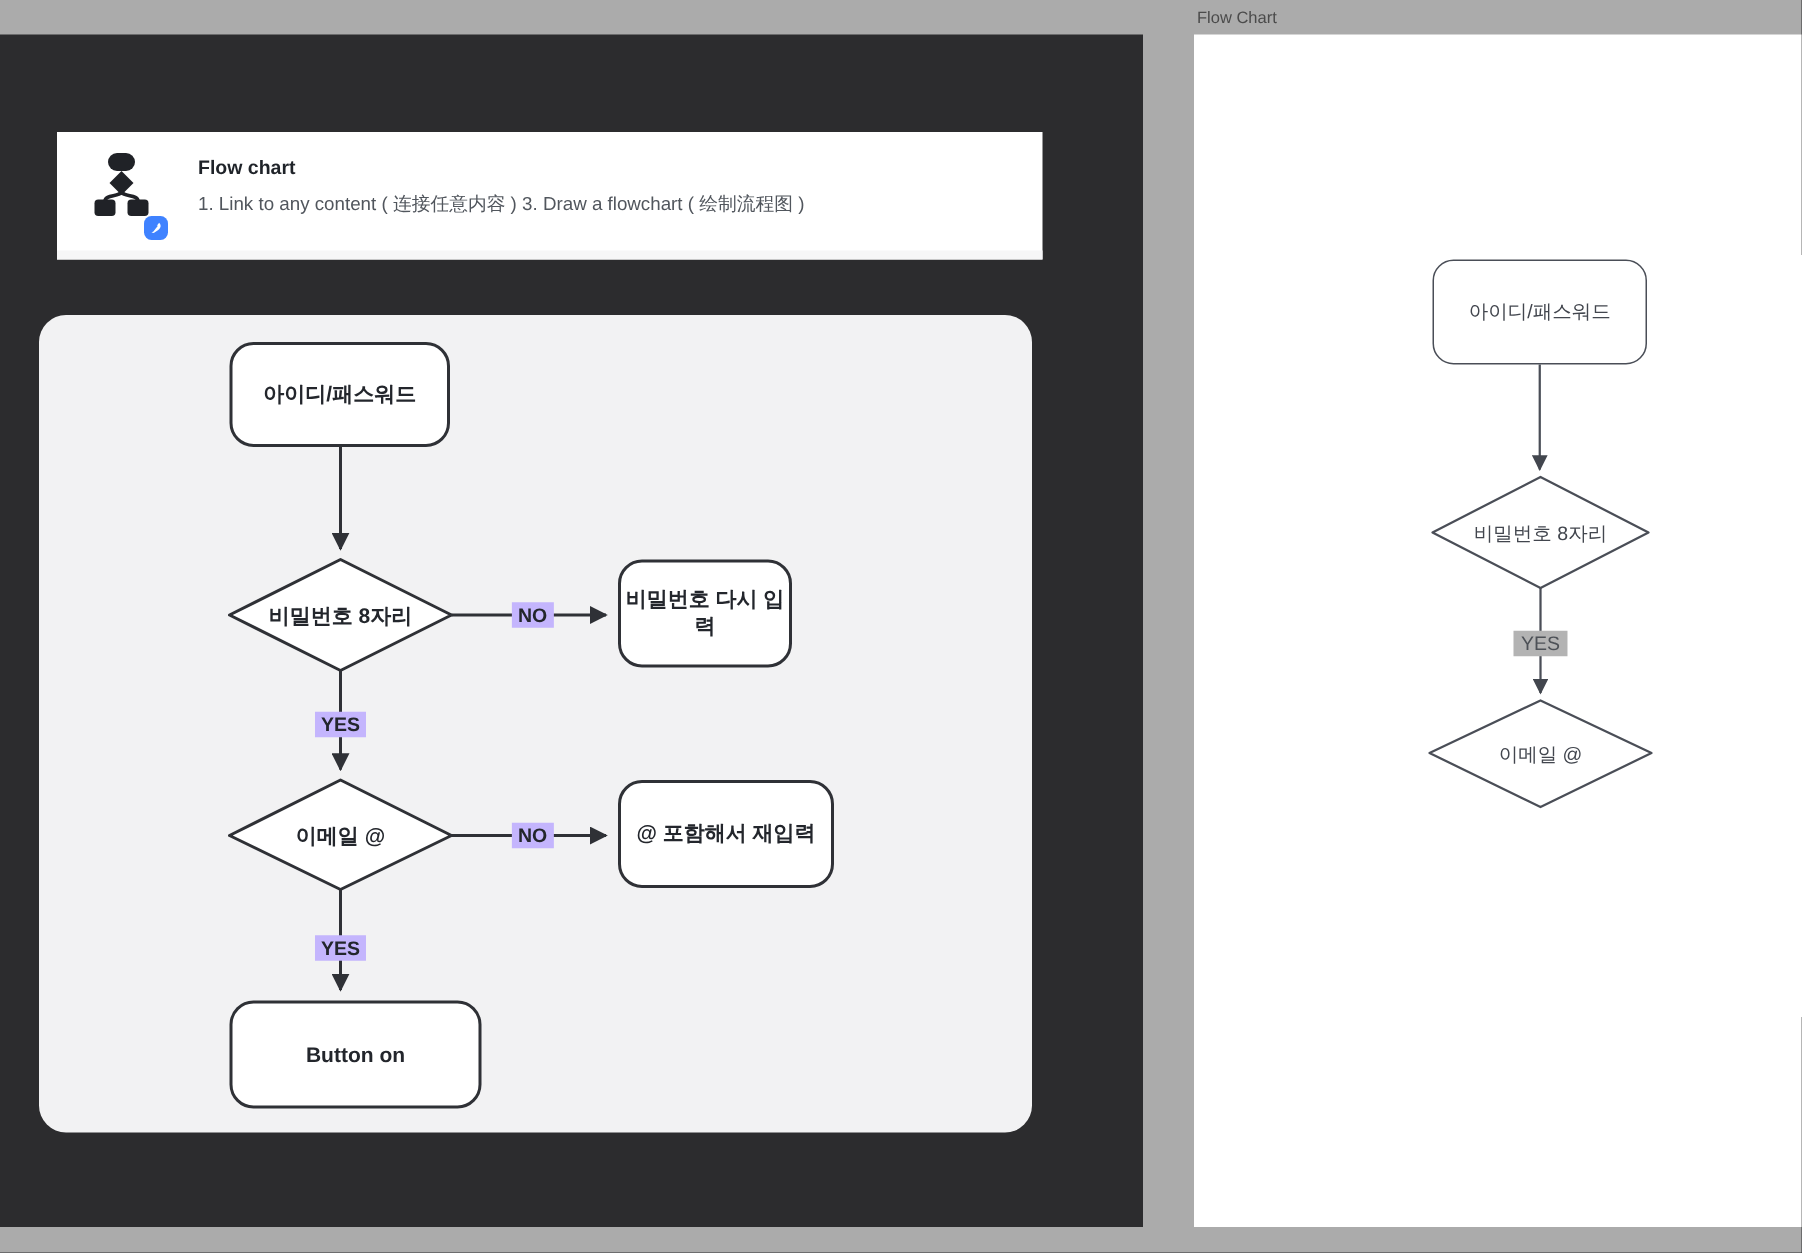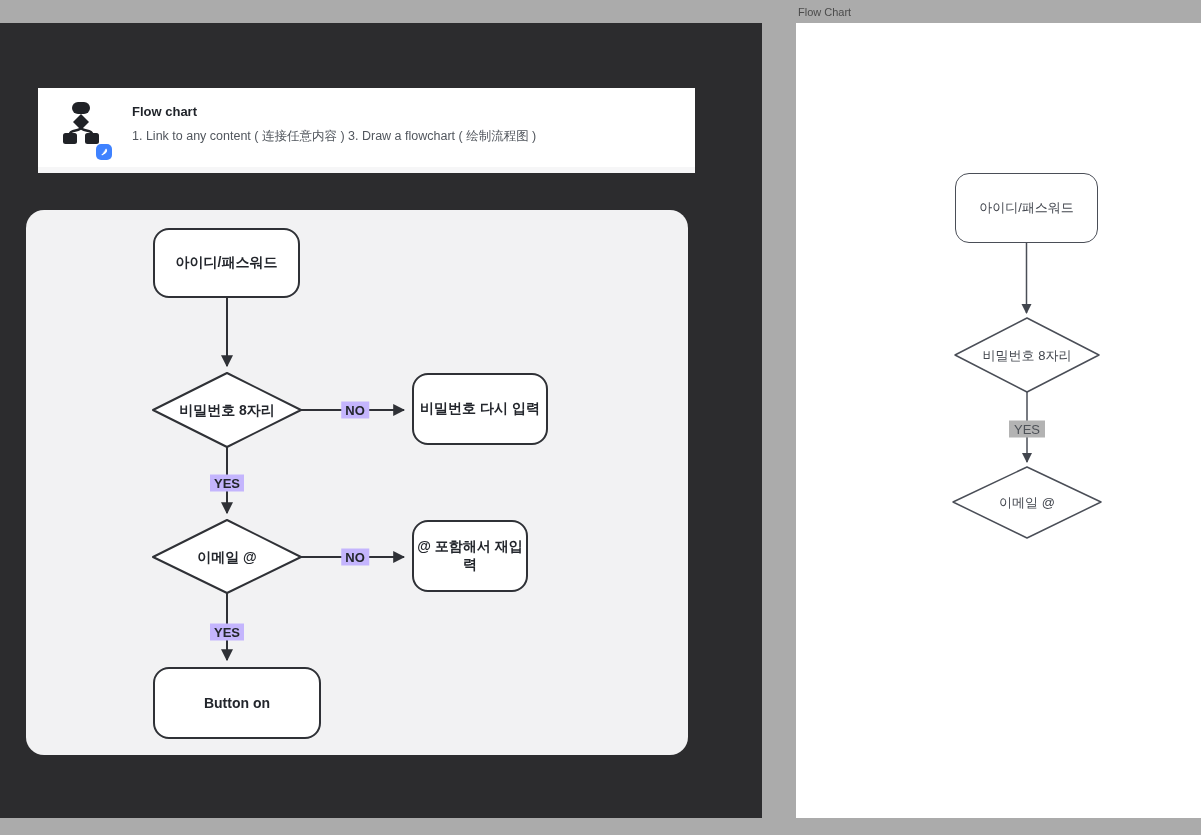--- a/index.html
+++ b/index.html
@@ -124,25 +124,25 @@
       <g stroke="#2f3136" stroke-width="2" fill="#ffffff" stroke-linejoin="round">
         <path d="M127 200 L201 163 L275 200 L201 237 Z"></path>
         <path d="M127 347 L201 310 L275 347 L201 383 Z"></path>
       </g>
     </svg>
 
     <div class="fc-node" style="left:127px; top:18px;  width:147px; height:70px;">
       <span>아이디/패스워드</span>
     </div>
     <div class="fc-diamond-label" style="left:201px; top:201px;">비밀번호 8자리</div>
-    <div class="fc-node" style="left:386px; top:163px; width:136px; height:72px;">
+    <div class="fc-node" style="left:386px; top:163px; width:116px; height:72px;">
       <span>비밀번호 다시 입력</span>
     </div>
     <div class="fc-diamond-label" style="left:201px; top:348px;">이메일 @</div>
-    <div class="fc-node" style="left:386px; top:310px; width:116px; height:72px;">
+    <div class="fc-node" style="left:386px; top:310px; width:144px; height:72px;">
       <span>@ 포함해서 재입력</span>
     </div>
     <div class="fc-node" style="left:127px; top:457px; width:168px; height:72px;">
       <span>Button on</span>
     </div>
 
     <div class="fc-chip" style="left:329px; top:200px;">NO</div>
     <div class="fc-chip" style="left:201px; top:273px;">YES</div>
     <div class="fc-chip" style="left:329px; top:347px;">NO</div>
     <div class="fc-chip" style="left:201px; top:422px;">YES</div>

